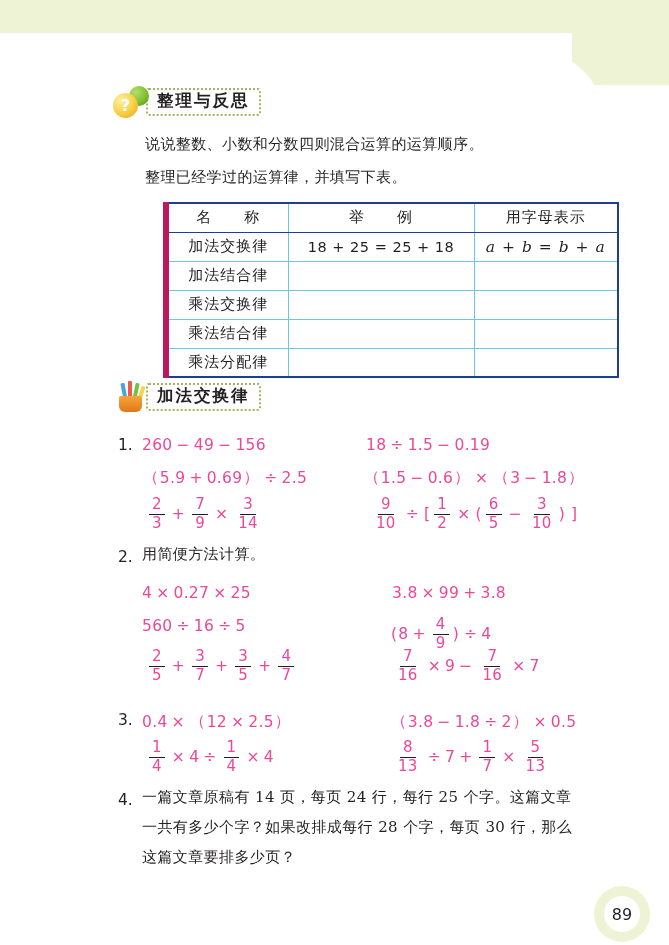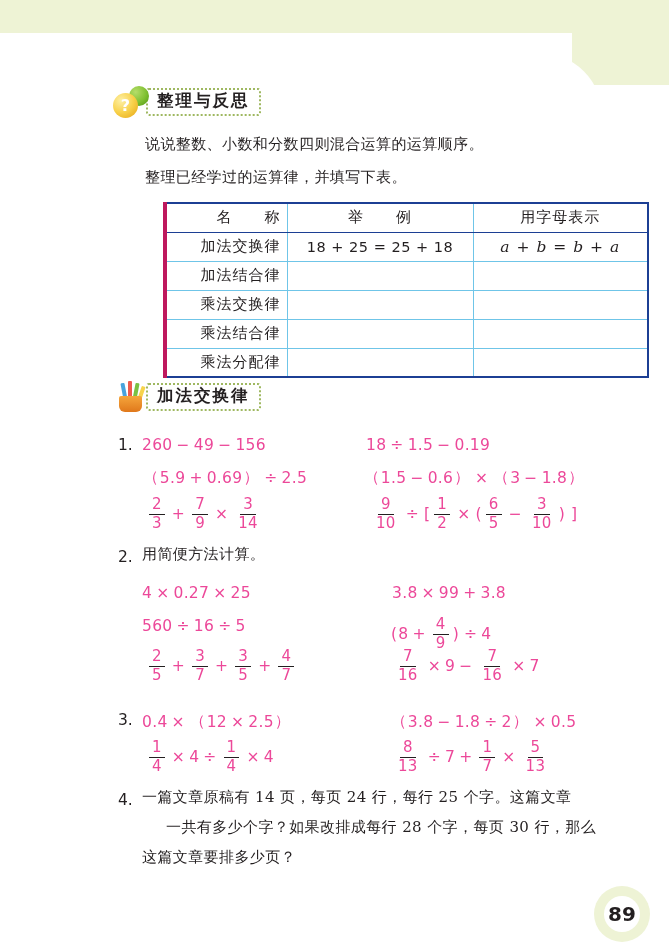--- a/index.html
+++ b/index.html
@@ -136,35 +136,35 @@
     text-align: center;
     vertical-align: middle;
     font-family: "DejaVu Serif", "Liberation Serif", serif;
     font-size: 15px;
     color: #231f20;
     letter-spacing: 1px;
     white-space: nowrap;
   }
   .law-table td.c-name { width: 122px; }
   .law-table td.c-example { width: 186px; }
-  .law-table td.c-letter { width: 175px; }
+  .law-table td.c-letter { width: 144px; }
   .law-table td.num {
     font-family: "DejaVu Sans", sans-serif;
     font-size: 14.5px;
     letter-spacing: 0.5px;
   }
   .law-table td.alg {
     font-family: "DejaVu Serif", serif;
     font-style: italic;
     font-size: 15.5px;
     letter-spacing: 1px;
   }
   .law-table .outer-top td    { border-top: 2px solid #1c3f94; }
   .law-table .outer-bottom td { border-bottom: 2px solid #1c3f94; }
-  .law-table td.outer-left    { border-left: 4px solid #be185d; text-align: right; }
+  .law-table td.outer-left    { border-left: 6px solid #be185d; }
   .law-table td.outer-right   { border-right: 2px solid #1c3f94; }
   .law-table .hdr td          { border-bottom: 1px solid #1c3f94; }
 
   
   .ex-num {
     position: absolute;
     font-family: "DejaVu Sans", sans-serif;
     font-size: 15.5px;
     color: #231f20;
   }
@@ -204,23 +204,22 @@
     border-radius: 50%;
     background: #eef3d5;
     display: flex; align-items: center; justify-content: center;
   }
   .pagenum-inner {
     width: 36px; height: 36px;
     border-radius: 50%;
     background: #ffffff;
     display: flex; align-items: center; justify-content: center;
     font-family: "DejaVu Sans", sans-serif;
-    font-size: 20px;
+    font-size: 16px;
     color: #231f20;
-    font-weight: bold;
   }
 </style>
 </head>
 <body>
 
 <div id="page">
 
   <div class="top-band"></div>
   <div class="corner-block"></div>
   <div class="corner-round"></div>
@@ -500,20 +499,20 @@
     </span>
     <span class="op">×</span>
     <span class="frac">
       <span class="nu">5</span>
       <span class="de">13</span>
     </span>
   </div>
 
   <div class="ex-num" style="left:118px; top:791px;">4.</div>
   <div class="para" style="left:142px; top:788px;">一篇文章原稿有 14 页，每页 24 行，每行 25 个字。这篇文章</div>
-  <div class="para" style="left:142px; top:818px;margin-left:24px;">一共有多少个字？如果改排成每行 28 个字，每页 30 行，那么</div>
+  <div class="para" style="left:142px; top:818px;">一共有多少个字？如果改排成每行 28 个字，每页 30 行，那么</div>
   <div class="para" style="left:142px; top:848px;">这篇文章要排多少页？</div>
 
   <div class="pagenum-wrap">
     <div class="pagenum-inner">89</div>
   </div>
 
 </div>
 
 </body></html>

